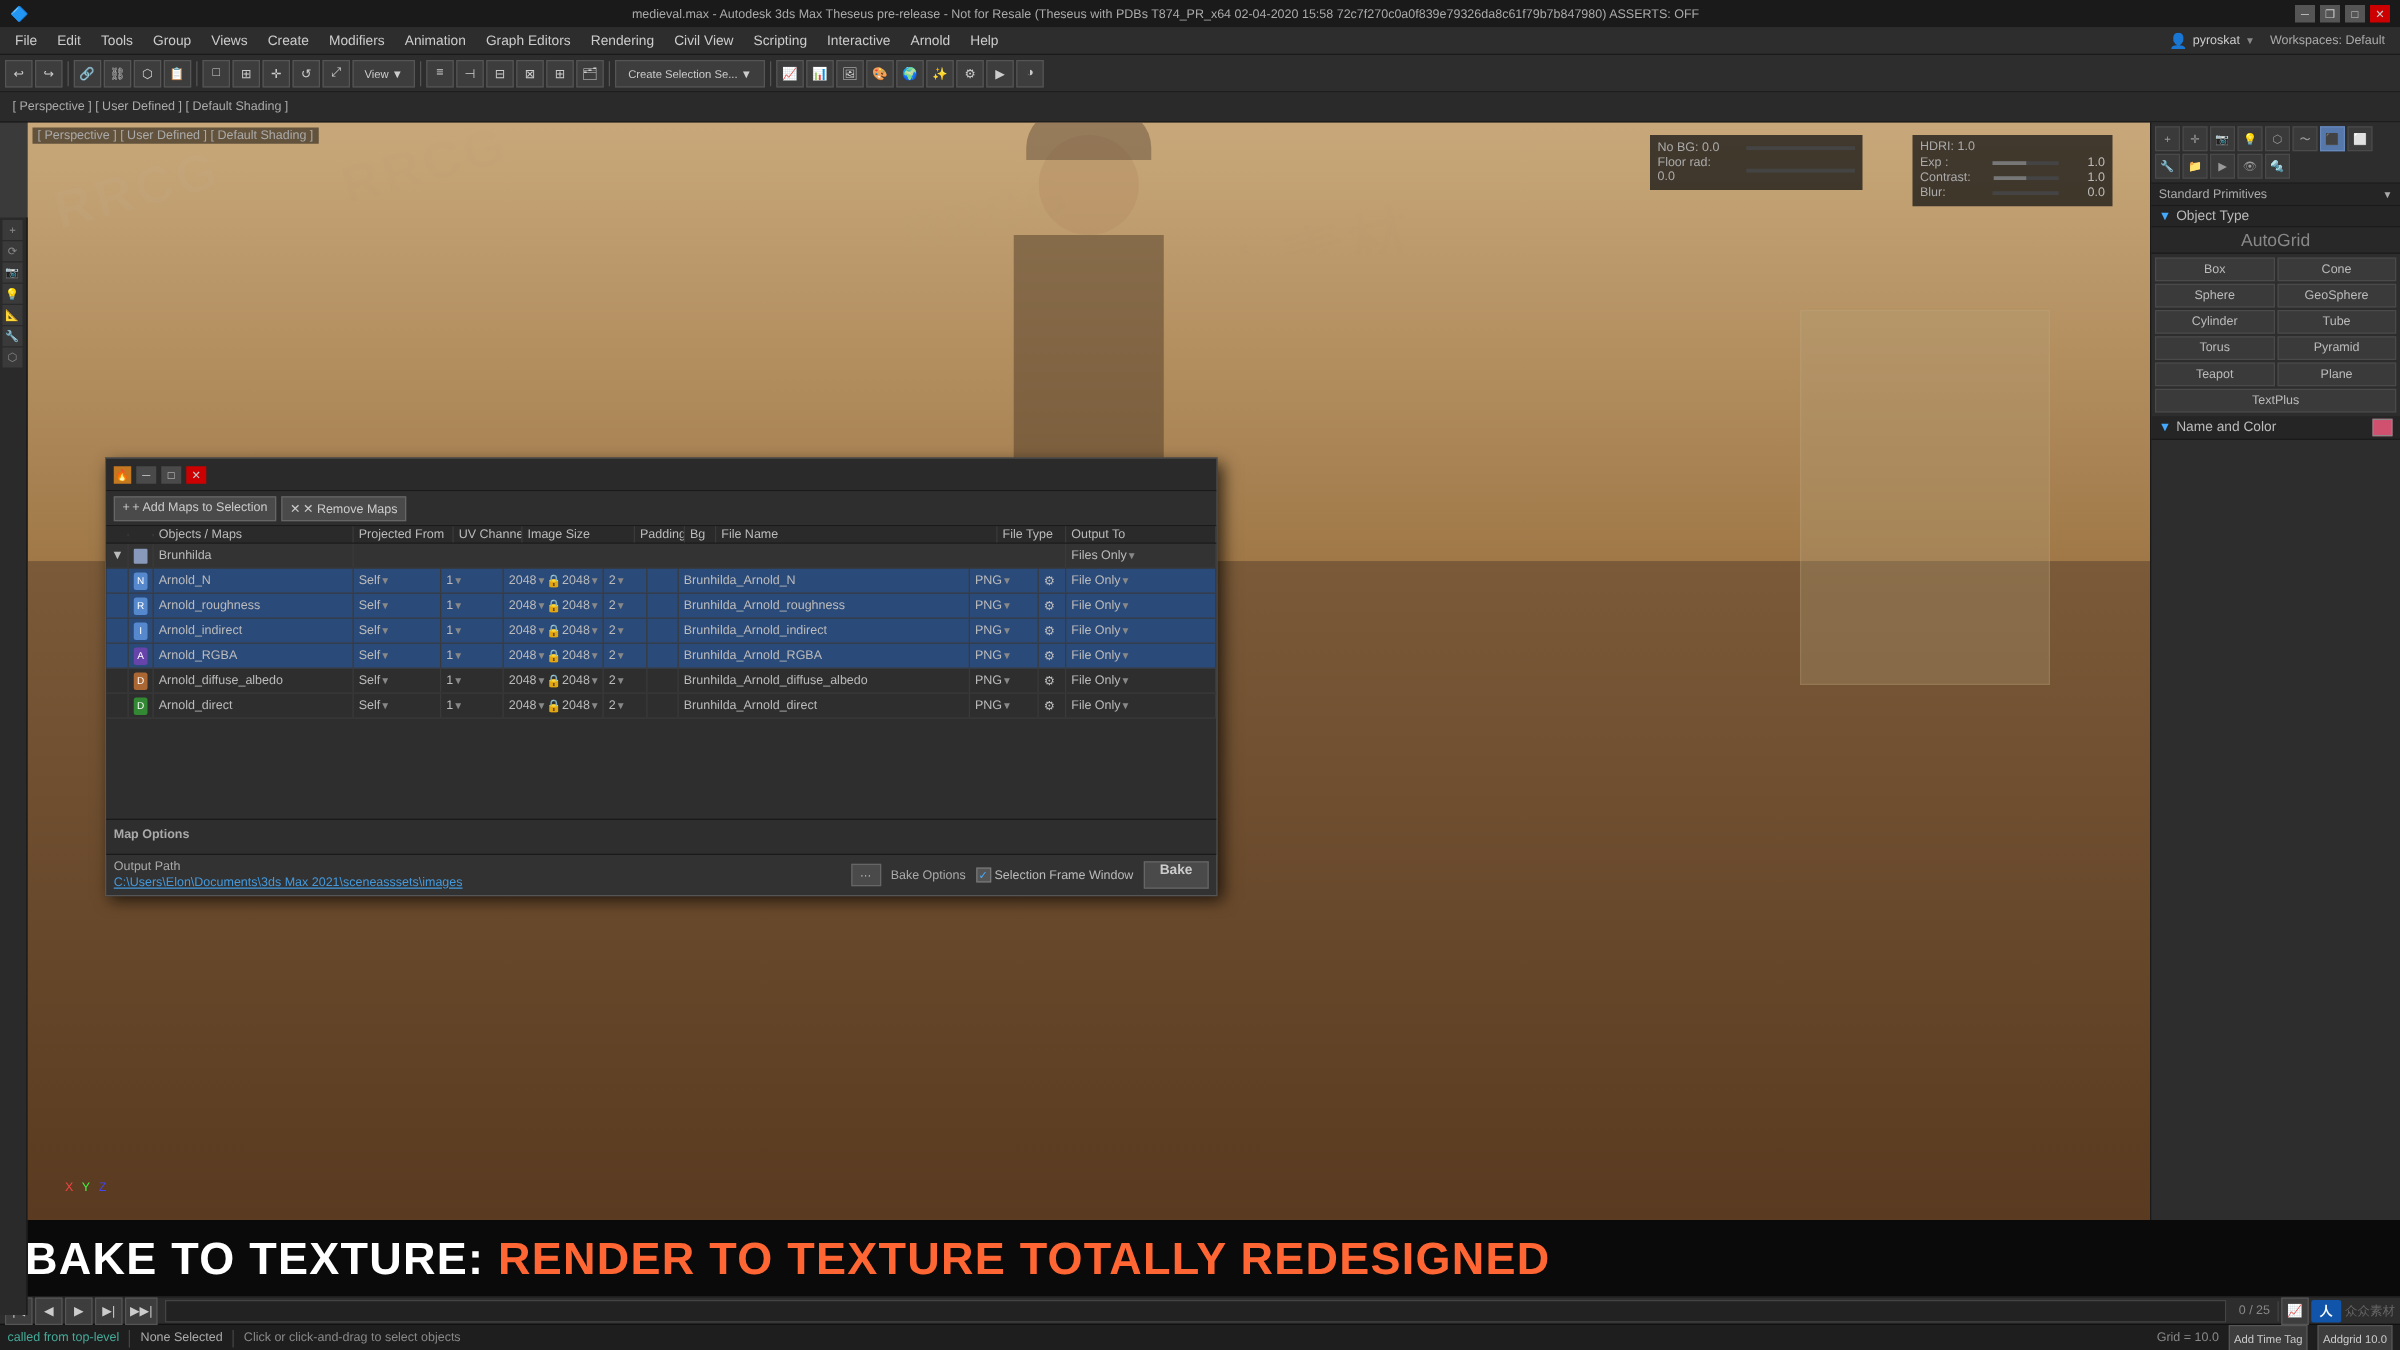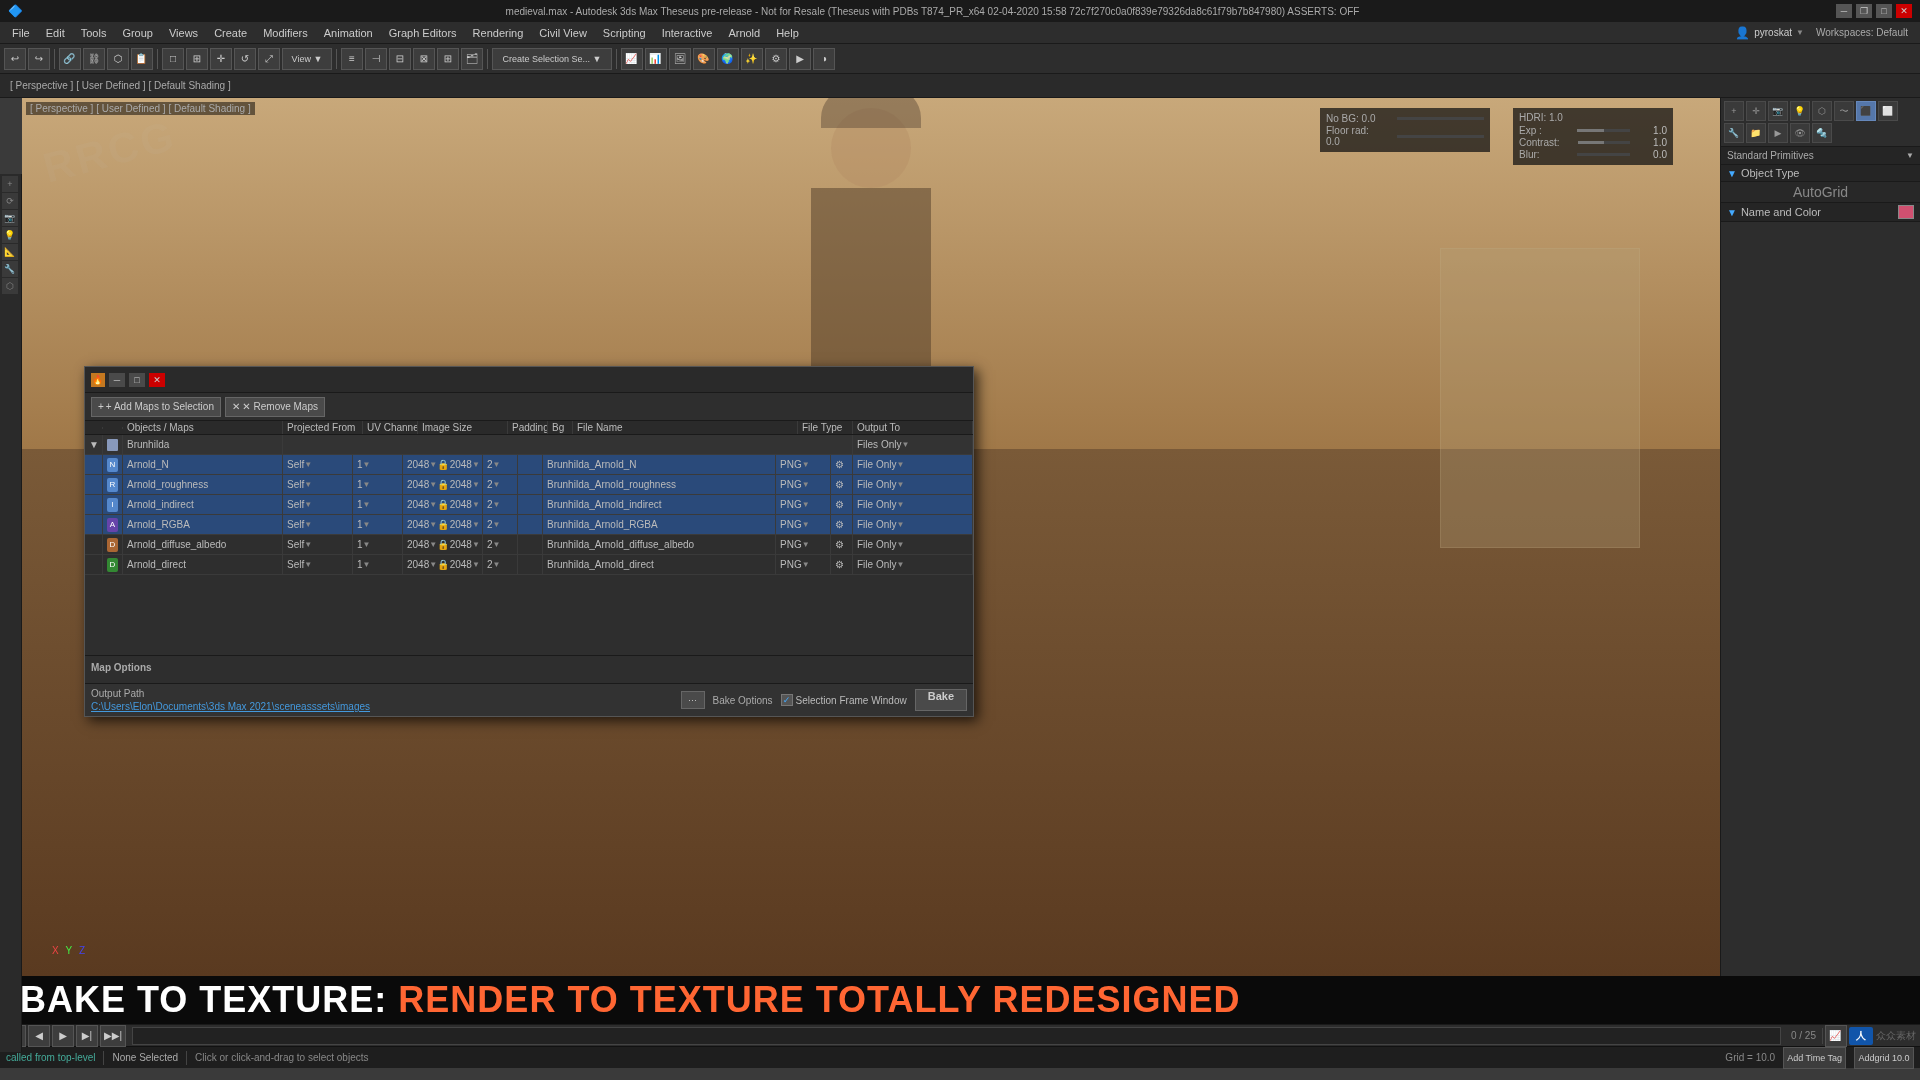--- a/index.html
+++ b/index.html
@@ -139,21 +139,21 @@
       top: 4px;
       left: 4px;
       background: rgba(0,0,0,0.5);
       color: #aaa;
       font-size: 10px;
       padding: 1px 4px;
     }
 
     
     #subtitle-bar {
-      height: 48px;
+      height: 61px;
       background: #0a0a0a;
       display: flex;
       align-items: center;
       padding: 0 20px;
     }
     .subtitle-text {
       font-size: 36px;
       font-weight: 900;
       color: white;
       letter-spacing: 1px;
@@ -698,21 +698,21 @@
           </div>
       </div>
       <div class="slider-row">
         <span class="slider-label">Floor rad: 0.0</span>
         <div class="slider-track">
             <div class="slider-fill" style="width:0%"></div>
           </div>
       </div>
     </div>
 
-    <div class="overlay-panel" style="position:absolute;top:10px;right:47px;width:160px;">
+    <div class="overlay-panel" style="position:absolute;top:10px;right:30px;width:160px;">
       <div style="font-size:10px;color:#aaa;margin-bottom:2px;">HDRI: 1.0</div>
       <div class="slider-row">
         <span class="slider-label">Exp :</span>
         <div class="slider-track" style="width:80px;">
             <div class="slider-fill" style="width:50%"></div>
           </div>
         <span class="slider-val">1.0</span>
       </div>
       <div class="slider-row">
         <span class="slider-label">Contrast:</span>
@@ -963,20 +963,35 @@
       <span style="font-size:8px;">▼</span>
     </div>
 
     <div class="section-title-bar">
       <span class="section-arrow">▼</span>
       <span>Object Type</span>
     </div>
 
     <div class="autogrid-label">AutoGrid</div>
 
+    <div class="section-content">
+      <div class="two-col-btns">
+        <div class="two-col-btn">Box</div>
+        <div class="two-col-btn">Cone</div>
+        <div class="two-col-btn">Sphere</div>
+        <div class="two-col-btn">GeoSphere</div>
+        <div class="two-col-btn">Cylinder</div>
+        <div class="two-col-btn">Tube</div>
+        <div class="two-col-btn">Torus</div>
+        <div class="two-col-btn">Pyramid</div>
+        <div class="two-col-btn">Teapot</div>
+        <div class="two-col-btn">Plane</div>
+        <div class="two-col-btn" style="grid-column:1/-1;">TextPlus</div>
+      </div>
+    </div>
 
     <div class="nc-header">
       <span class="section-arrow">▼</span>
       <span class="nc-title">Name and Color</span>
       <div class="nc-swatch"></div>
     </div>
 
   </div>
 </div>
 

